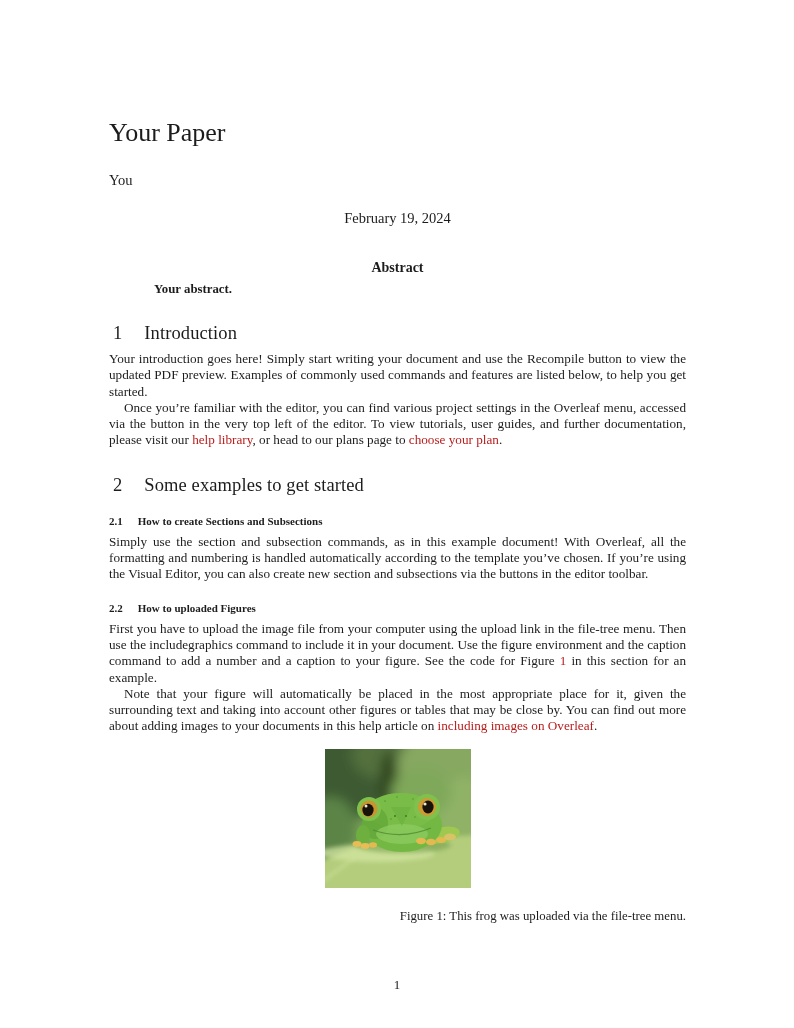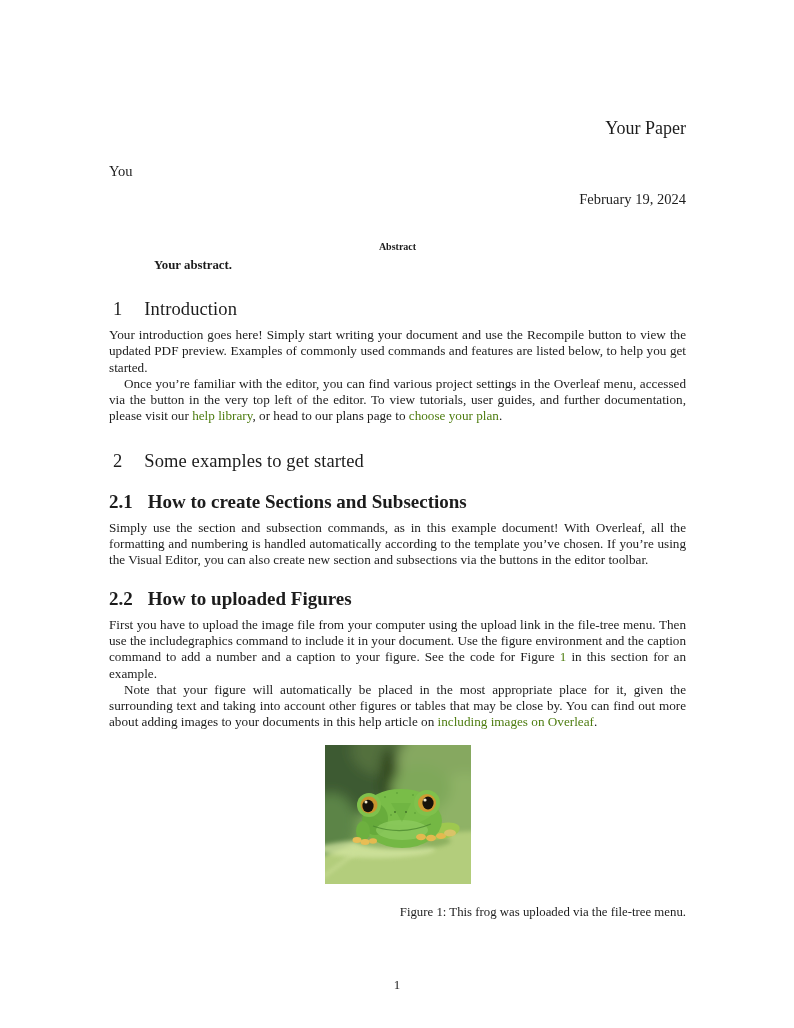--- a/index.html
+++ b/index.html
@@ -5,32 +5,32 @@
   html,body{margin:0;padding:0;background:#ffffff;}
   .page{
     position:relative;
     width:794px;height:1028px;
     background:#ffffff;
     font-family:"Liberation Serif","DejaVu Serif",serif;
     color:#1c1c1c;
     overflow:hidden;
   }
   .content{position:absolute;left:109px;top:0;width:577px;}
-  .title{margin:118px 0 0;text-align:right;font-size:18px;font-weight:normal;}
+  .title{margin:118px 0 0;text-align:left;font-size:26px;font-weight:normal;}
   .author{margin-top:24px;text-align:left;font-size:14.5px;}
-  .date{margin-top:11px;text-align:right;font-size:14.5px;}
-  .abstract-heading{margin-top:33px;text-align:center;font-size:10px;font-weight:bold;}
+  .date{margin-top:21px;text-align:center;font-size:14.5px;}
+  .abstract-heading{margin-top:33px;text-align:center;font-size:14px;font-weight:bold;}
   .abstract-body{margin:5px 32px 0 32px;font-size:12.8px;line-height:16px;text-indent:13px;font-weight:bold;}
   h2.section{font-size:18.5px;font-weight:normal;margin:26px 4px 0;letter-spacing:0.1px;}
   h2.section .sec-num{margin-right:22px;}
-  h3.subsection{font-size:19px;font-weight:bold;margin:19px 0 0;}
+  h3.subsection{font-size:11px;font-weight:bold;margin:19px 0 0;}
   h3.subsection .sec-num{margin-right:15px;}
   .para{margin:7px 0 0;font-size:13.2px;line-height:16.3px;text-align:justify;}
   .para.indent{margin-top:0;text-indent:15px;}
-  a.link{color:#4d7c0f;text-decoration:none;cursor:pointer;}
+  a.link{color:#b91c1c;text-decoration:none;cursor:pointer;}
   .figure-wrap{margin-top:14px;text-align:center;}
   .caption{margin-top:17px;text-align:right;font-size:12.8px;}
   .page-number{position:absolute;left:0;top:977px;width:794px;text-align:center;font-size:13px;}
 </style>
 </head>
 <body>
 
 <div class="page">
   <div class="content">
 

